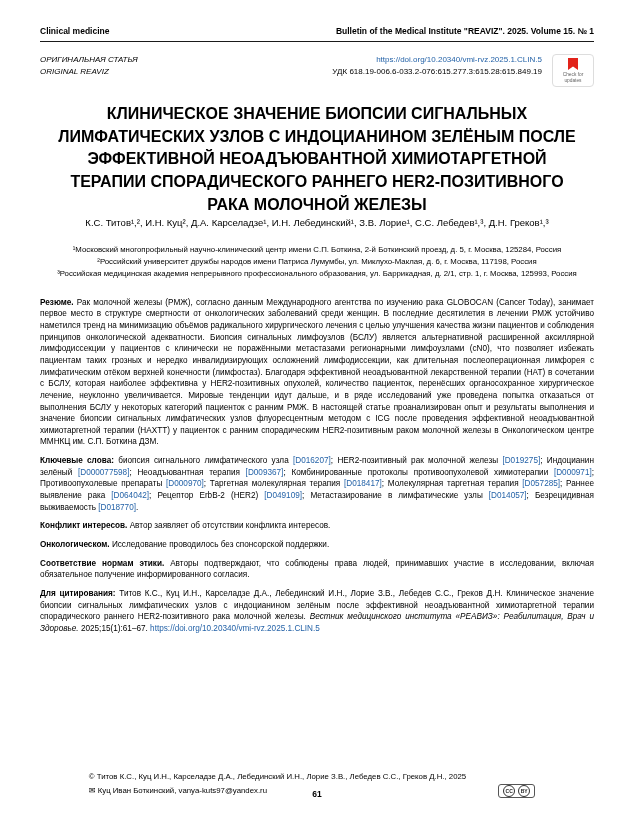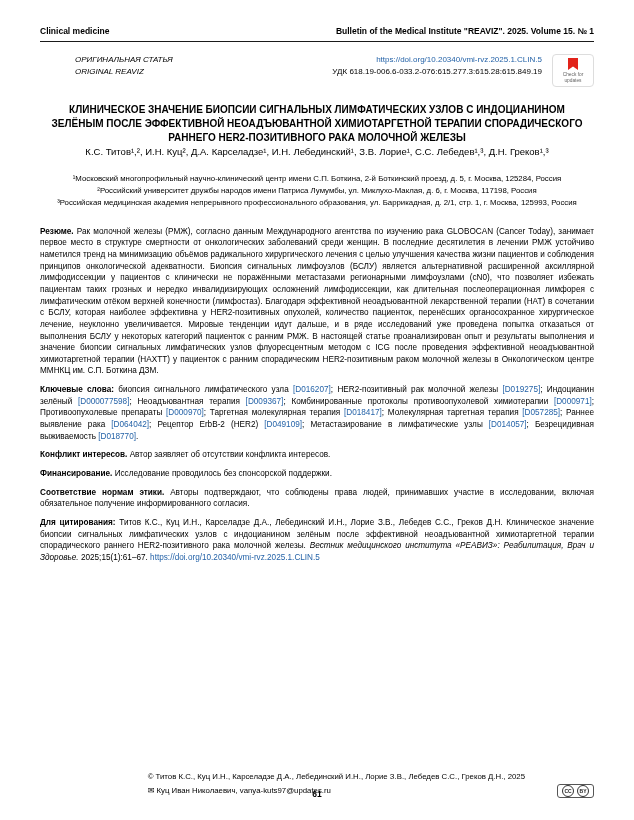--- a/index.html
+++ b/index.html
@@ -5,44 +5,44 @@
   html,body { margin:0; padding:0; background:#ffffff; }
   .page {
     width:634px; height:820px; background:#fff; position:relative;
     font-family:"Liberation Sans", sans-serif; color:#000;
     box-sizing:border-box; padding:26px 40px 0 40px; overflow:hidden;
   }
   .header {
     display:flex; justify-content:space-between; align-items:flex-end;
     font-size:8.5px; font-weight:bold; padding-bottom:5px; border-bottom:1px solid #1a1a1a;
   }
-  .meta-row { margin-top:12px; display:flex; align-items:flex-start;margin-left:35px; }
+  .meta-row { margin-top:12px; display:flex; align-items:flex-start; }
   .meta-left { font-style:italic; font-size:8px; line-height:1.55; flex:1; }
   .meta-right { text-align:right; font-size:8px; line-height:1.55; }
   .link { color:#2563a8; text-decoration:none; cursor:pointer; }
   .crossmark {
     margin-left:10px; width:36px; border:1px solid #ddd; border-radius:4px;
     padding:3px 2px 2px; text-align:center; background:#fff; flex:0 0 auto; cursor:pointer;
   }
   .cm-ribbon {
     width:10px; height:12px; background:#e2231a; margin:0 auto 2px;
     clip-path:polygon(0 0,100% 0,100% 100%,50% 70%,0 100%);
   }
   .cm-text { font-size:4.8px; color:#666; line-height:1.25; }
   .title {
     margin-top:16px; padding:0 10px; text-align:center; font-weight:bold;
-    font-size:10px; line-height:1.42;
+    font-size:16px; line-height:1.42;
   }
   .authors { text-align:center; font-size:9.5px; }
   .affils { margin-top:16px; text-align:center; font-size:7.8px; line-height:1.55; }
   .para { margin:7px 0 0 0; font-size:8.2px; line-height:1.42; text-align:justify; }
   .abstract { margin-top:17px; }
   .footer {
     position:absolute; left:30px; right:40px; bottom:22px;
-    display:flex; justify-content:flex-end; align-items:flex-end;
+    display:flex; justify-content:center; align-items:flex-end;
     font-size:7.8px; line-height:1.65;gap:32px;
   }
   .ccbadge {
     border:1px solid #555; border-radius:3px; padding:1px 4px;
     display:flex; gap:3px; align-items:center; height:14px; box-sizing:border-box; cursor:pointer;
   }
   .cc-circle {
     width:10px; height:10px; border:1px solid #333; border-radius:50%;
     font-size:5px; font-weight:bold; display:flex; align-items:center; justify-content:center; color:#222;
   }
@@ -86,30 +86,30 @@
     <div>²Российский университет дружбы народов имени Патриса Лумумбы, ул. Миклухо-Маклая, д. 6, г. Москва, 117198, Россия</div>
     <div>³Российская медицинская академия непрерывного профессионального образования, ул. Баррикадная, д. 2/1, стр. 1, г. Москва, 125993, Россия</div>
   </div>
 
   <p class="para abstract"><b>Резюме.</b> <span>Рак молочной железы (РМЖ), согласно данным Международного агентства по изучению рака GLOBOCAN (Cancer Today), занимает первое место в структуре смертности от онкологических заболеваний среди женщин. В последние десятилетия в лечении РМЖ устойчиво наметился тренд на минимизацию объёмов радикального хирургического лечения с целью улучшения качества жизни пациентов и соблюдения принципов онкологической адекватности. Биопсия сигнальных лимфоузлов (БСЛУ) является альтернативной расширенной аксиллярной лимфодиссекции у пациентов с клинически не поражёнными метастазами регионарными лимфоузлами (cN0), что позволяет избежать пациентам таких грозных и нередко инвалидизирующих осложнений лимфодиссекции, как длительная послеоперационная лимфорея с лимфатическим отёком верхней конечности (лимфостаз). Благодаря эффективной неоадъювантной лекарственной терапии (НАТ) в сочетании с БСЛУ, которая наиболее эффективна у HER2-позитивных опухолей, количество пациенток, перенёсших органосохранное хирургическое лечение, неуклонно увеличивается. Мировые тенденции идут дальше, и в ряде исследований уже проведена попытка отказаться от выполнения БСЛУ у некоторых категорий пациенток с ранним РМЖ. В настоящей статье проанализирован опыт и результаты выполнения и значение биопсии сигнальных лимфатических узлов флуоресцентным методом с ICG после проведения эффективной неоадъювантной химиотаргетной терапии (НАХТТ) у пациенток с ранним спорадическим HER2-позитивным раком молочной железы в Онкологическом центре ММНКЦ им. С.П. Боткина ДЗМ.</span></p>
 
   <p class="para"><b>Ключевые слова:</b> <span id="kw"><span>биопсия сигнального лимфатического узла </span><span class="link">[D016207]</span><span>; </span><span>HER2-позитивный рак молочной железы </span><span class="link">[D019275]</span><span>; </span><span>Индоцианин зелёный </span><span class="link">[D000077598]</span><span>; </span><span>Неоадъювантная терапия </span><span class="link">[D009367]</span><span>; </span><span>Комбинированные протоколы противоопухолевой химиотерапии </span><span class="link">[D000971]</span><span>; </span><span>Противоопухолевые препараты </span><span class="link">[D000970]</span><span>; </span><span>Таргетная молекулярная терапия </span><span class="link">[D018417]</span><span>; </span><span>Молекулярная таргетная терапия </span><span class="link">[D057285]</span><span>; </span><span>Раннее выявление рака </span><span class="link">[D064042]</span><span>; </span><span>Рецептор ErbB-2 (HER2) </span><span class="link">[D049109]</span><span>; </span><span>Метастазирование в лимфатические узлы </span><span class="link">[D014057]</span><span>; </span><span>Безрецидивная выживаемость </span><span class="link">[D018770]</span><span>.</span></span></p>
 
   <p class="para"><b>Конфликт интересов.</b> <span>Автор заявляет об отсутствии конфликта интересов.</span></p>
 
-  <p class="para"><b>Финансирование.</b> <span>Исследование проводилось без спонсорской поддержки.</span></p>
+  <p class="para"><b>Онкологическом.</b> <span>Исследование проводилось без спонсорской поддержки.</span></p>
 
   <p class="para"><b>Соответствие нормам этики.</b> <span>Авторы подтверждают, что соблюдены права людей, принимавших участие в исследовании, включая обязательное получение информированного согласия.</span></p>
 
   <p class="para"><b>Для цитирования:</b> <span>Титов К.С., Куц И.Н., Карселадзе Д.А., Лебединский И.Н., Лорие З.В., Лебедев С.С., Греков Д.Н. Клиническое значение биопсии сигнальных лимфатических узлов с индоцианином зелёным после эффективной неоадъювантной химиотаргетной терапии спорадического раннего HER2-позитивного рака молочной железы.</span> <i>Вестник медицинского института «РЕАВИЗ»: Реабилитация, Врач и Здоровье.</i> <span>2025;15(1):61–67.</span> <span class="link">https://doi.org/10.20340/vmi-rvz.2025.1.CLIN.5</span></p>
 
   <div class="footer">
     <div>
       <div>© Титов К.С., Куц И.Н., Карселадзе Д.А., Лебединский И.Н., Лорие З.В., Лебедев С.С., Греков Д.Н., 2025</div>
-      <div><span class="env">✉</span> <span>Куц Иван Николаевич, vanya-kuts97@updates.ru</span></div>
+      <div><span class="env">✉</span> <span>Куц Иван Боткинский, vanya-kuts97@yandex.ru</span></div>
     </div>
     <div class="ccbadge">
       <span class="cc-circle">CC</span>
       <span class="cc-circle">BY</span>
     </div>
   </div>
 
   <div class="pageno">61</div>
 
 </div>

